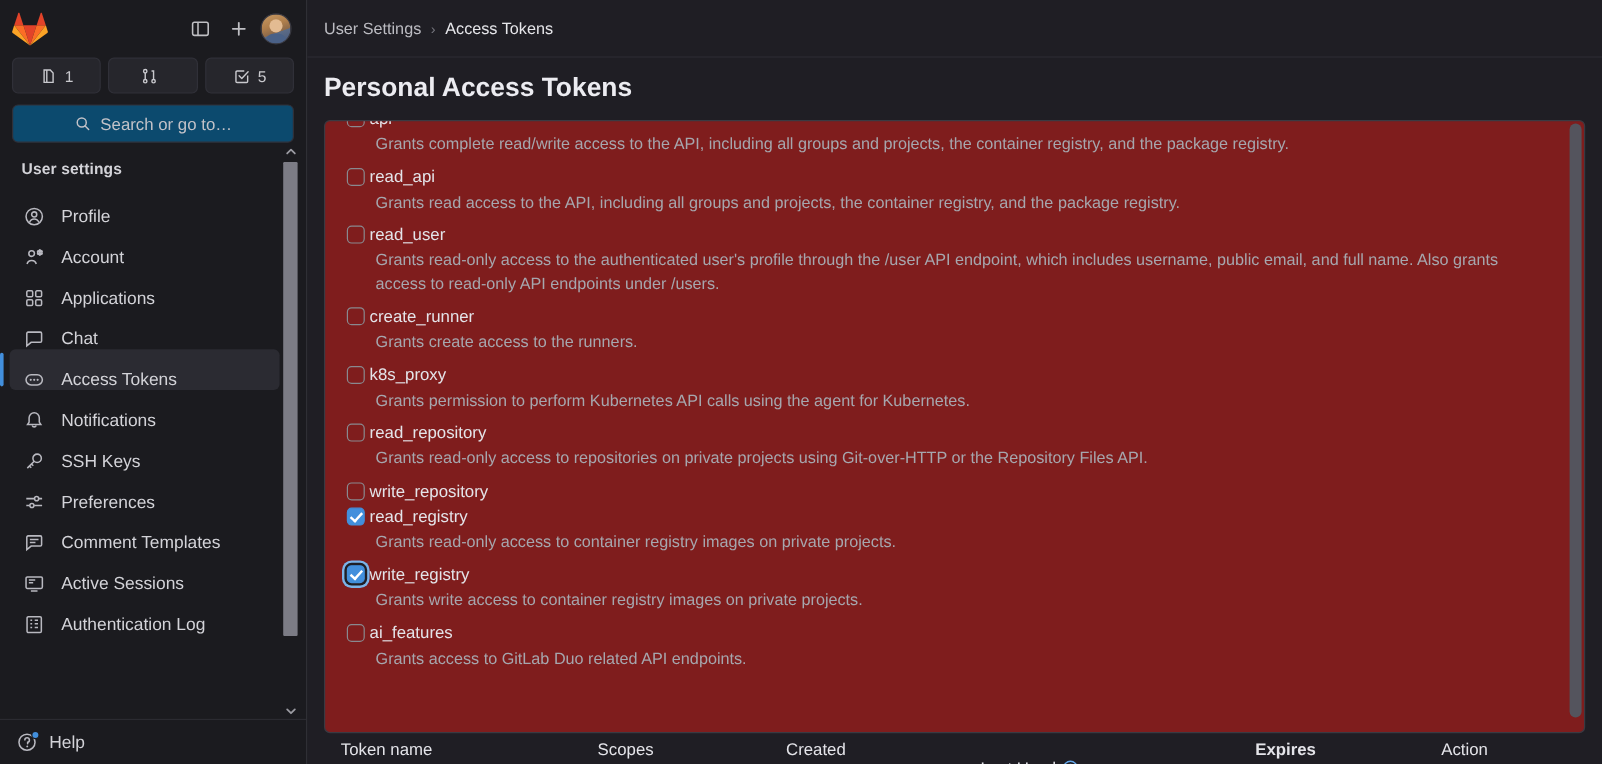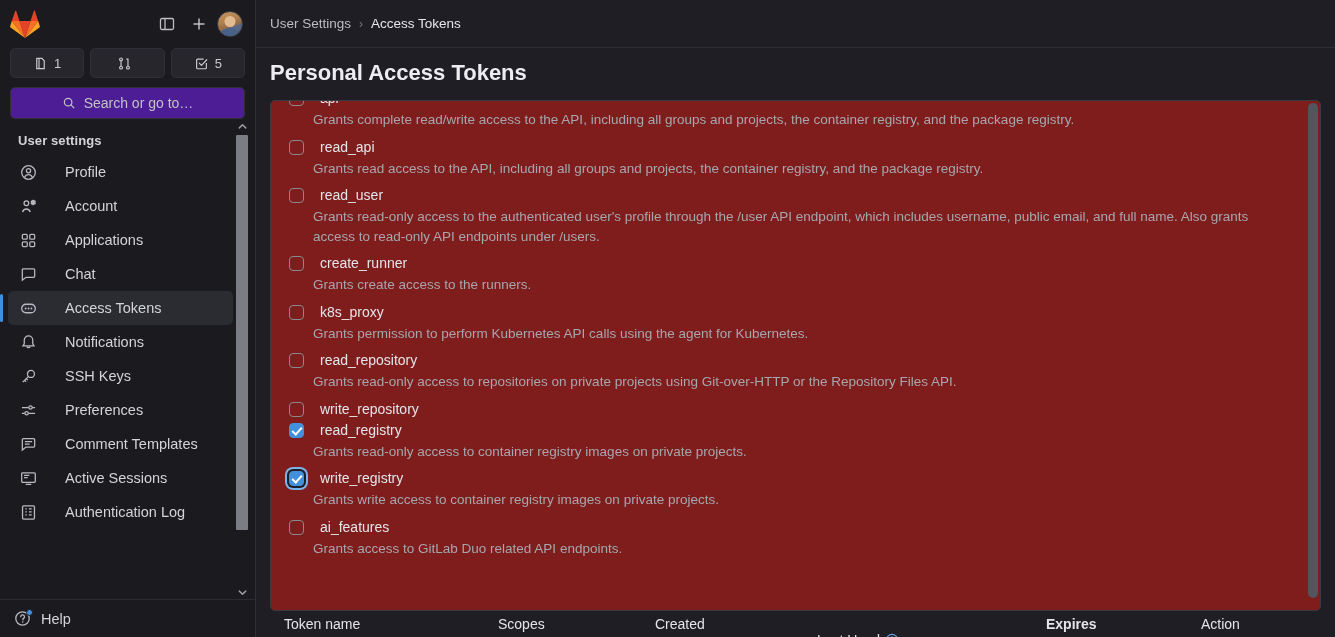--- a/index.html
+++ b/index.html
@@ -52,36 +52,36 @@
   .pill-row { display: flex; gap: 6px; padding: 0 10px; }
   .pill {
     flex: 1 1 0; height: 30px; border-radius: 5px;
     background: #26262c; border: 1px solid #303038;
     display: flex; align-items: center; justify-content: center;
     gap: 6px; color: #c9c9ce; font-size: 13px; cursor: pointer;
   }
 
   .search-box {
     margin: 9px 10px 0 10px; height: 32px; border-radius: 5px;
-    background: #4c1d95; border: 1px solid #303038;
+    background: #0c4a6e; border: 1px solid #303038;
     display: flex; align-items: center; justify-content: center;
     gap: 8px; color: #c2c2c8; font-size: 14px; cursor: pointer;
   }
 
   .sb-scroll {
     flex: 1 1 auto; overflow: hidden; position: relative;
     padding-top: 10px;
   }
   .sb-heading {
     font-size: 13px; font-weight: 700; color: #d3d3d8;
     padding: 4px 0 7px 18px; letter-spacing: .1px;
   }
   .nav-item {
     position: relative;
-    display: flex; align-items: center; gap: 28px;
+    display: flex; align-items: flex-end; gap: 14px;
     height: 34px; margin: 0 22px 0 8px;
     padding-left: 12px; border-radius: 5px;
     color: #d3d3d8; font-size: 14.5px; cursor: pointer;
     white-space: nowrap;
   }
   .nav-item.active { background: #2b2b32; }
   .nav-item.active::before {
     content: ""; position: absolute; left: -8px; top: 3px;
     width: 3px; height: 28px; border-radius: 2px; background: #428fdc;
   }
@@ -143,21 +143,21 @@
   .panel {
     position: relative;
     flex: 1 1 auto; min-height: 0;
     background: #7f1d1d;
     border: 1px solid #3a3a42;
     border-radius: 5px;
     overflow: hidden;
   }
   .panel-inner { padding: 0 18px 0 18px; }
 
-  .scope-row { display: flex; align-items: flex-start; gap: 16px; padding-top: 2px; text-align: center; }
+  .scope-row { display: flex; align-items: flex-start; gap: 4px; padding-top: 2px; text-align: center; }
   .cbx {
     width: 15px; height: 15px; flex: none; margin-top: 2px;
     border-radius: 4px; border: 1px solid #89898f; background: transparent;
     cursor: pointer; position: relative;
   }
   .cbx.checked { background: #428fdc; border-color: #428fdc; }
   .cbx.checked::after {
     content: ""; position: absolute; left: 4px; top: 1px;
     width: 4px; height: 8px; border: solid #fff;
     border-width: 0 2px 2px 0; transform: rotate(42deg);

